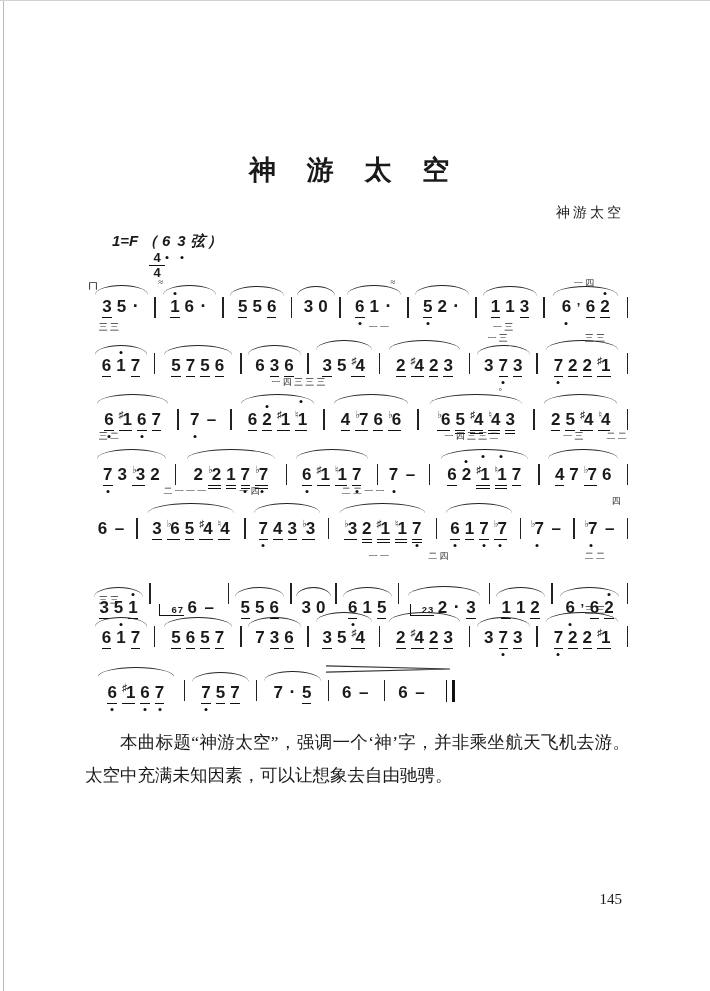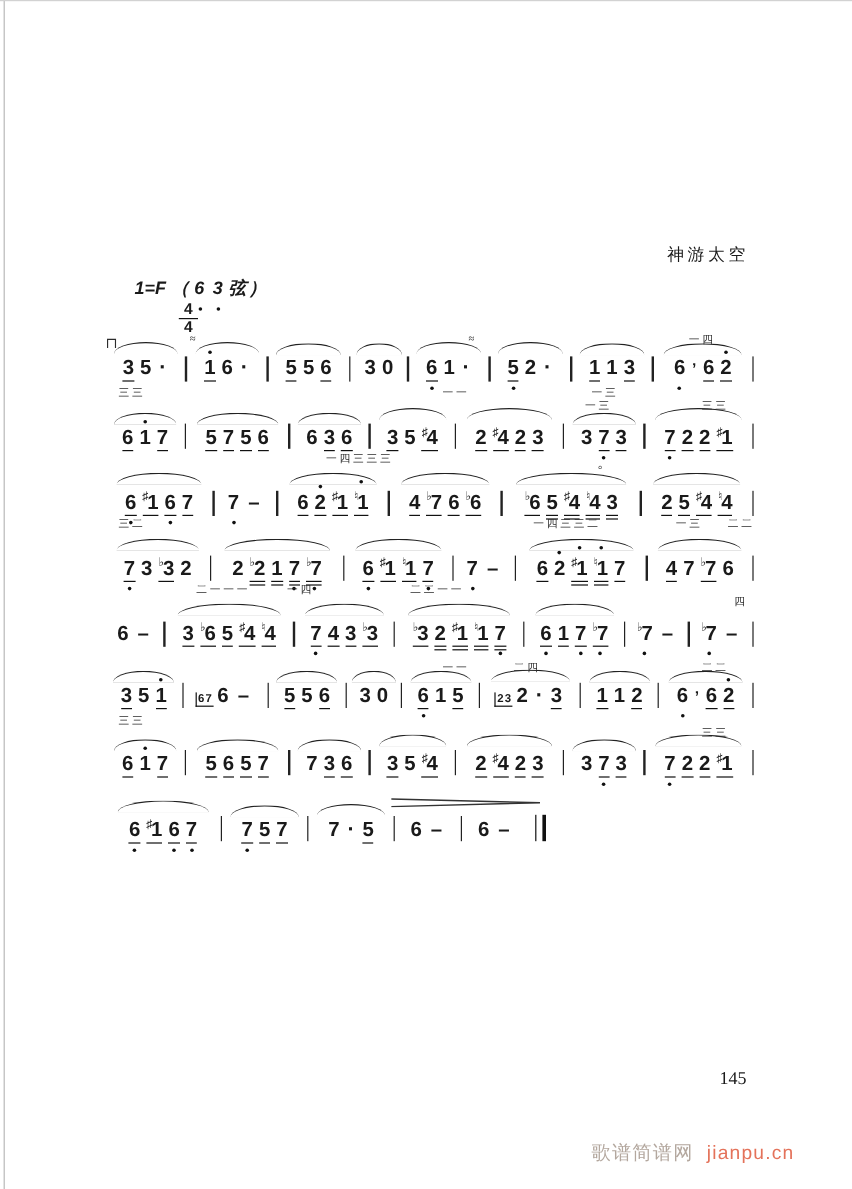--- a/index.html
+++ b/index.html
@@ -49,21 +49,21 @@
   .note.u2{border-bottom:4px double #111;}
   .note .acc{font-style:normal;font-size:10px;vertical-align:7px;margin-right:-1px;}
   .note.oct-up::before{content:'';position:absolute;top:-5px;left:50%;transform:translateX(-50%);
     width:3px;height:3px;border-radius:50%;background:#111;}
   .note.oct-down::after{content:'';position:absolute;bottom:-8px;left:50%;transform:translateX(-50%);
     width:3px;height:3px;border-radius:50%;background:#111;}
   .dash{margin:0 5px;font-weight:bold;}
   .augdot{margin:0 4px;font-size:18px;}
   .breath{font-size:13px;vertical-align:8px;margin:0 3px;}
   .grace{font-size:9.5px;vertical-align:11px;border-bottom:1px solid #111;border-left:1px solid #111;
-    padding-left:1px;margin-right:1px;letter-spacing:1px;}
+    padding-left:11px;margin-right:1px;letter-spacing:1px;}
   .ann{position:absolute;font-size:9px;color:#2b2b2b;white-space:nowrap;
     font-family:"Liberation Serif","DejaVu Serif",serif;}
   .ann.above{top:-3px;}
   .ann.below{top:41px;}
   .ann.big{font-size:12px;top:-1px;}
   .hairpin{position:absolute;top:3px;height:8px;}
   .hairpin svg{display:block;width:100%;height:100%;}
 
   
   .prose{
@@ -76,20 +76,21 @@
   .wm-site{}
   .wm-domain{margin-left:6px;font-family:"Liberation Sans","DejaVu Sans",sans-serif;}
 </style>
 </head>
 <body>
 
 <div class="page">
   <div class="scan-edge-left"></div>
   <div class="scan-edge-top"></div>
 
+  <div class="title">神 游 太 空</div>
   <div class="composer">神游太空</div>
 
   <div class="keyrow">
     <span>1=F</span>
     <span class="tun">
       <span>（</span><span id="tuning-notes"><span class="note oct-down">6</span><span class="note oct-down">3</span></span><span>弦）</span>
     </span>
   </div>
 
   <div class="timesig">
@@ -382,21 +383,21 @@
             <span class="note">3</span>
             <span class="note">0</span>
           </span>
           <span class="barline"></span>
           <span class="measure arc" style="flex-grow: 3;">
             <span class="note u1 oct-down">6</span>
             <span class="note">1</span>
             <span class="note u1">5</span>
           </span>
           <span class="barline"></span>
-          <span class="measure arc" style="flex-grow: 4;">
+          <span class="measure arc" style="flex-grow: 4; margin-top: 28px;">
             <span class="grace">23</span>
             <span class="note">2</span>
             <span class="augdot">·</span>
             <span class="note u1">3</span>
           </span>
           <span class="barline"></span>
           <span class="measure arc" style="flex-grow: 3;">
             <span class="note u1">1</span>
             <span class="note">1</span>
             <span class="note u1">2</span>
@@ -499,21 +500,18 @@
         </div>
         <span class="hairpin" style="left: 44%; width: 23%;">
           <svg viewBox="0 0 100 10" preserveAspectRatio="none">
             <path d="M0,1 L100,5 L0,9" fill="none" stroke="#333" stroke-width="1.2" vector-effect="non-scaling-stroke"></path>
           </svg>
         </span>
       </div>
     </div>
 
   <div class="prose">
+    <p>本曲标题“神游太空”，强调一个‘神’字，并非乘坐航天飞机去游。太空中充满未知因素，可以让想象去自由驰骋。</p>
   </div>
 
   <div class="pagenum">145</div>
 
-  <div class="watermark">
-    <span class="wm-site" style="color: rgb(179, 167, 158);">歌谱简谱网</span>
-    <span class="wm-domain" style="color: rgb(228, 114, 90);">jianpu.cn</span>
-  </div>
 </div>
 
 </body></html>

